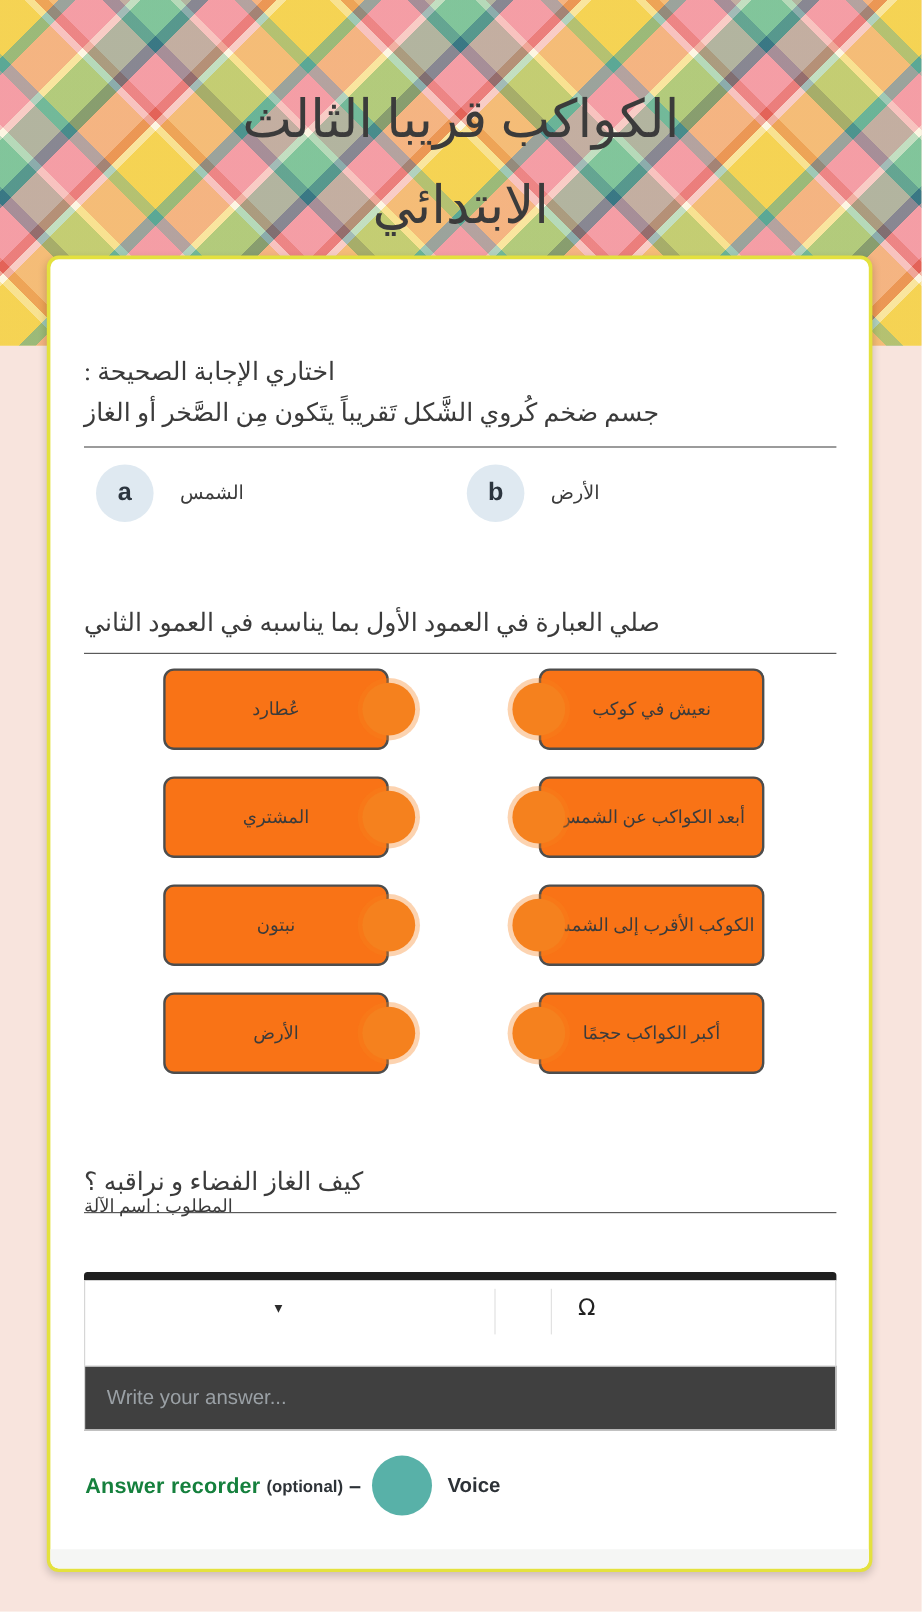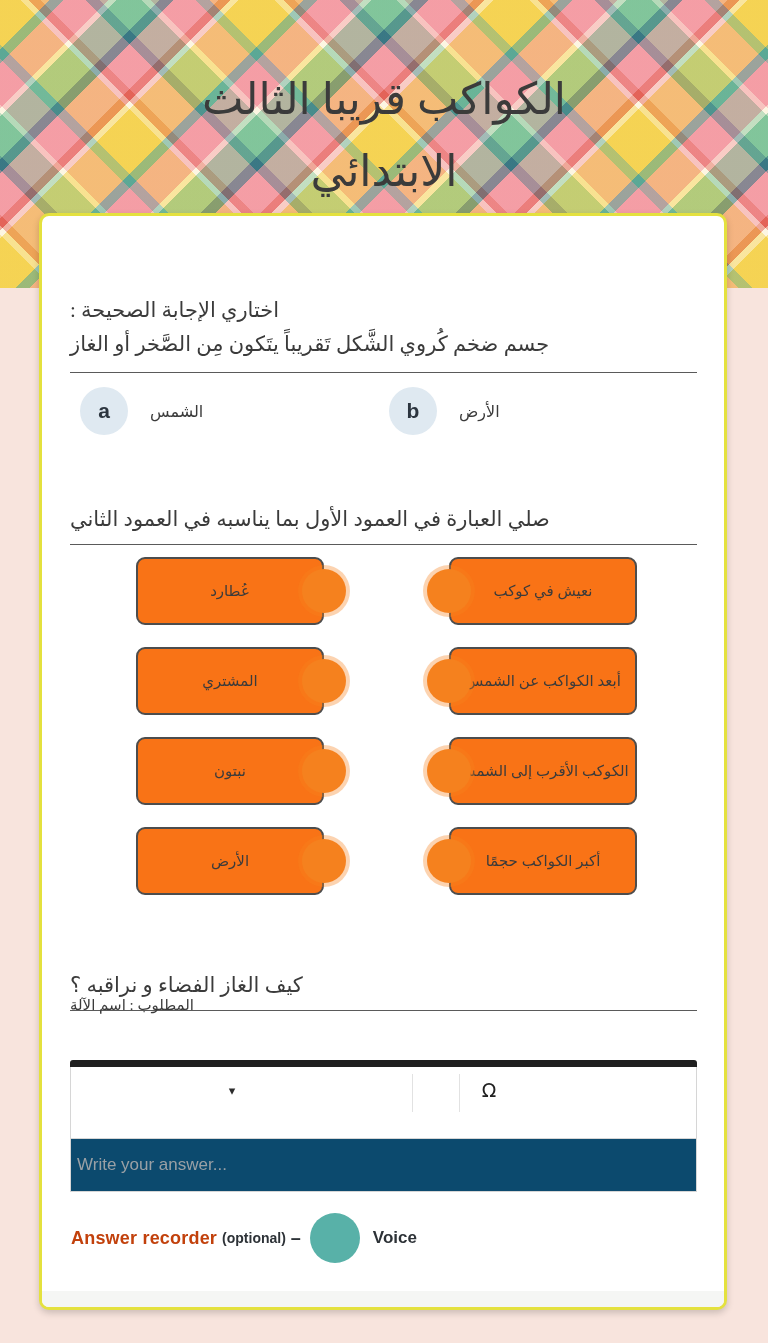--- a/index.html
+++ b/index.html
@@ -94,29 +94,29 @@
   .ed-vsep{position:absolute;top:7px;width:1px;height:38px;background:#e2e2e2;}
   .ed-vsep.s1{left:341px;}
   .ed-vsep.s2{left:388px;}
   .ed-omega{
     position:absolute;left:398px;top:6px;width:40px;height:34px;
     display:flex;align-items:center;justify-content:center;
     font-size:19px;color:#222;cursor:pointer;
     font-family:"DejaVu Sans",sans-serif;
   }
   .ed-content{
-    height:54px;background:#0c4a6e;
+    height:54px;background:#404040;
     border:1px solid #d6d6d6;border-top:1px solid #d6d6d6;box-sizing:border-box;
-    display:flex;align-items:center;padding-left:6px;
+    display:flex;align-items:center;padding-left:18px;
     font-size:17px;color:#9aa0a5;cursor:text;
   }
 
   
   .recorder{position:absolute;left:29px;top:996px;height:52px;display:flex;align-items:center;}
-  .rec-label{font-size:18px;font-weight:700;color:#c2410c;letter-spacing:.2px;}
+  .rec-label{font-size:18px;font-weight:700;color:#15803d;letter-spacing:.2px;}
   .rec-opt{font-size:14px;font-weight:700;color:#2d3237;margin-left:5px;}
   .rec-dash{font-size:18px;font-weight:700;color:#2d3237;margin-left:5px;}
   .rec-circle{width:50px;height:50px;border-radius:50%;background:#58b1a8;margin-left:9px;cursor:pointer;}
   .rec-voice{font-size:17px;font-weight:700;color:#2d3237;margin-left:13px;}
 </style>
 </head>
 <body>
 
 <div class="plaid"></div>
 

